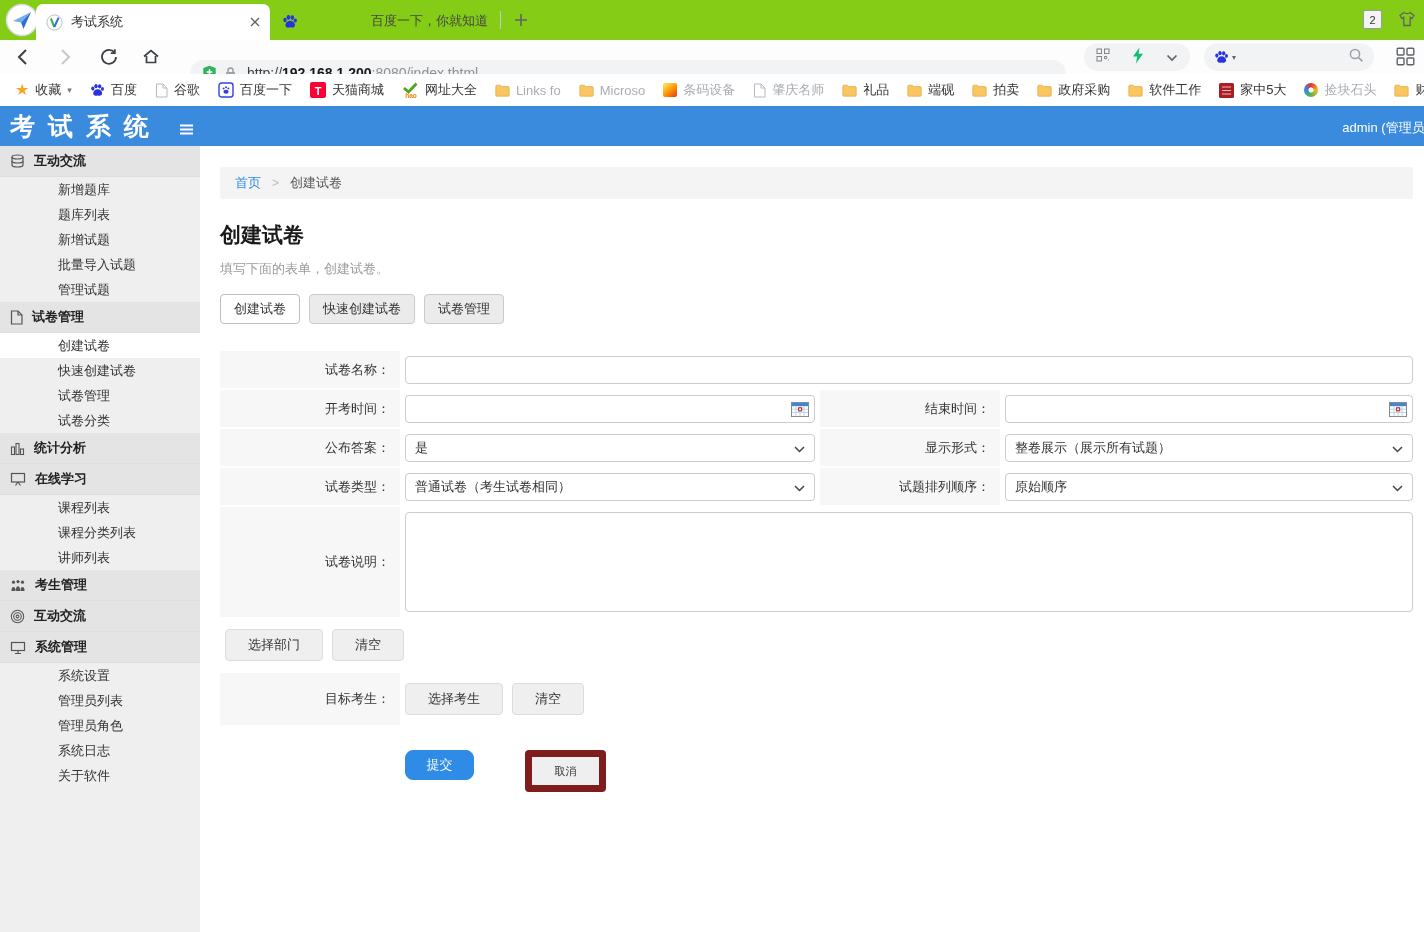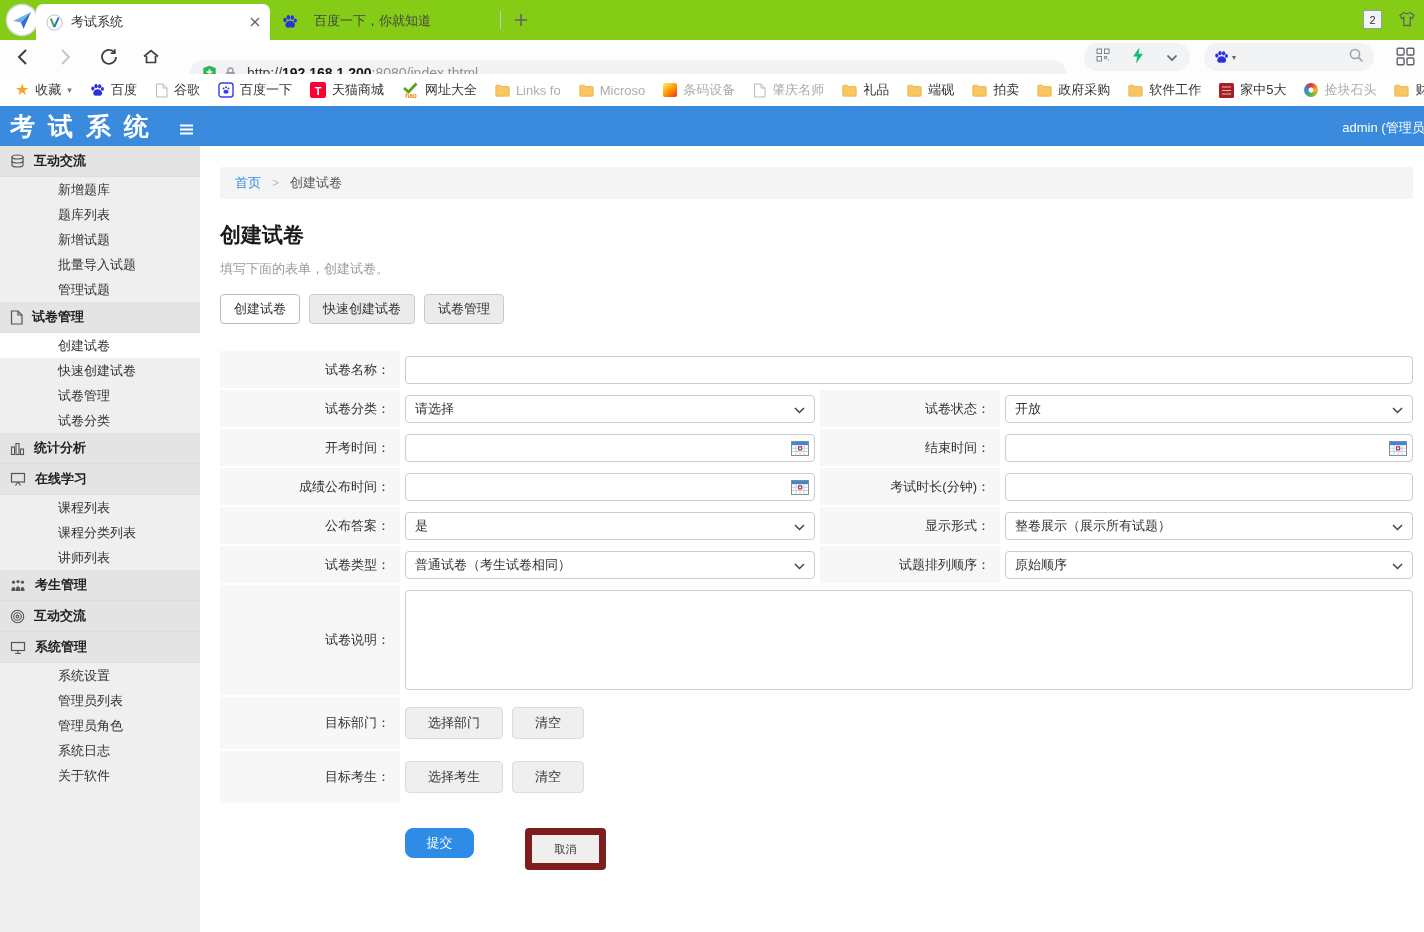--- a/index.html
+++ b/index.html
@@ -5,21 +5,21 @@
   html,body{margin:0;padding:0;}
   body{width:1424px;height:932px;overflow:hidden;font-family:"Liberation Sans",sans-serif;background:#fff;}
   .screen{position:relative;width:1424px;height:932px;overflow:hidden;}
 
   
   .tabbar{position:absolute;left:0;top:0;width:100%;height:40px;background:#84cc16;}
   .logo-btn{position:absolute;left:5px;top:3px;width:34px;height:34px;border-radius:50%;cursor:pointer;}
   .tab1{position:absolute;left:36px;top:4px;width:234px;height:36px;background:#fff;border-radius:7px 7px 0 0;display:flex;align-items:center;padding:0 10px;box-sizing:border-box;gap:8px;}
   .tab-title{font-size:13px;color:#333;flex:1;overflow:hidden;white-space:nowrap;}
   .tab1 .tab-close{display:flex;align-items:center;}
-  .tab2{position:absolute;left:274px;top:8px;width:222px;height:26px;display:flex;align-items:center;gap:16px;padding:0 8px;box-sizing:border-box;}
+  .tab2{position:absolute;left:274px;top:8px;width:222px;height:26px;display:flex;align-items:center;gap:16px;padding:0 8px;box-sizing:border-box;text-align:right;}
   .tab2 .tab-title{color:#444;}
   .tabdiv{position:absolute;left:500px;top:11px;width:1px;height:18px;background:#C2C7CD;}
   .newtab{position:absolute;left:514px;top:13px;}
   .tab-count{position:absolute;left:1363px;top:10px;width:17px;height:17px;border:1px solid #979CA2;border-radius:2px;font-size:11px;display:flex;align-items:center;justify-content:center;color:#333;background:#F2F4F6;}
   .shirt{position:absolute;left:1398px;top:11px;}
 
   
   .addressbar{position:absolute;left:0;top:40px;width:100%;height:34px;background:#FDFDFE;}
   .nav-ic{position:absolute;top:8px;}
   .ic-back{left:17px;} .ic-fwd{left:60px;} .ic-reload{left:100px;top:8px;} .ic-home{left:142px;}
@@ -450,40 +450,20 @@
 
     <div class="form">
 
       <div class="frow">
         <div class="lab">试卷名称：</div>
         <div class="fld">
             <input class="txt" style="">
           </div>
       </div>
 
-      <div class="frow">
-        <div class="lab">试卷分类：</div>
-        <div class="fld half">
-          <div class="sel">
-            <span>请选择</span>
-            <svg width="11" height="7">
-                <polyline points="1,1 5.5,5.5 10,1" fill="none" stroke="#444" stroke-width="1.5"></polyline>
-              </svg>
-          </div>
-        </div>
-        <div class="lab right">试卷状态：</div>
-        <div class="fld">
-          <div class="sel">
-            <span>开放</span>
-            <svg width="11" height="7">
-                <polyline points="1,1 5.5,5.5 10,1" fill="none" stroke="#444" stroke-width="1.5"></polyline>
-              </svg>
-          </div>
-        </div>
-      </div>
 
       <div class="frow">
         <div class="lab">开考时间：</div>
         <div class="fld half">
           <div class="datebox">
             <input class="txt" style="">
             <span class="cal"><svg width="18" height="16" viewBox="0 0 18 16">
                   <rect x=".5" y="1.5" width="17" height="14" fill="#fff" stroke="#8A8A8A"></rect>
                   <rect x="1" y="2" width="16" height="3.2" fill="#3E86D8"></rect>
                   <path d="M1 8.2h16M1 11.4h16M5 5.2v10M9 5.2v10M13 5.2v10" stroke="#B9D3EC" fill="none"></path>
@@ -498,38 +478,20 @@
             <span class="cal"><svg width="18" height="16" viewBox="0 0 18 16">
                   <rect x=".5" y="1.5" width="17" height="14" fill="#fff" stroke="#8A8A8A"></rect>
                   <rect x="1" y="2" width="16" height="3.2" fill="#3E86D8"></rect>
                   <path d="M1 8.2h16M1 11.4h16M5 5.2v10M9 5.2v10M13 5.2v10" stroke="#B9D3EC" fill="none"></path>
                   <rect x="7.6" y="6.8" width="3" height="3" fill="#fff" stroke="#C0392B" stroke-width="1.2"></rect>
                 </svg></span>
           </div>
         </div>
       </div>
 
-      <div class="frow">
-        <div class="lab">成绩公布时间：</div>
-        <div class="fld half">
-          <div class="datebox">
-            <input class="txt" style="">
-            <span class="cal"><svg width="18" height="16" viewBox="0 0 18 16">
-                  <rect x=".5" y="1.5" width="17" height="14" fill="#fff" stroke="#8A8A8A"></rect>
-                  <rect x="1" y="2" width="16" height="3.2" fill="#3E86D8"></rect>
-                  <path d="M1 8.2h16M1 11.4h16M5 5.2v10M9 5.2v10M13 5.2v10" stroke="#B9D3EC" fill="none"></path>
-                  <rect x="7.6" y="6.8" width="3" height="3" fill="#fff" stroke="#C0392B" stroke-width="1.2"></rect>
-                </svg></span>
-          </div>
-        </div>
-        <div class="lab right">考试时长(分钟)：</div>
-        <div class="fld">
-            <input class="txt" style="">
-          </div>
-      </div>
 
       <div class="frow">
         <div class="lab">公布答案：</div>
         <div class="fld half">
           <div class="sel">
             <span>是</span>
             <svg width="11" height="7">
                 <polyline points="1,1 5.5,5.5 10,1" fill="none" stroke="#444" stroke-width="1.5"></polyline>
               </svg>
           </div>
@@ -567,21 +529,20 @@
       </div>
 
       <div class="frow tall">
         <div class="lab">试卷说明：</div>
         <div class="fld">
             <textarea class="ta" style=""></textarea>
           </div>
       </div>
 
       <div class="frow btnrow">
-        <div class="lab">目标部门：</div>
         <div class="fld">
           <div class="gbtn">选择部门</div>
           <div class="gbtn">清空</div>
         </div>
       </div>
 
       <div class="frow btnrow">
         <div class="lab">目标考生：</div>
         <div class="fld">
           <div class="gbtn">选择考生</div>

